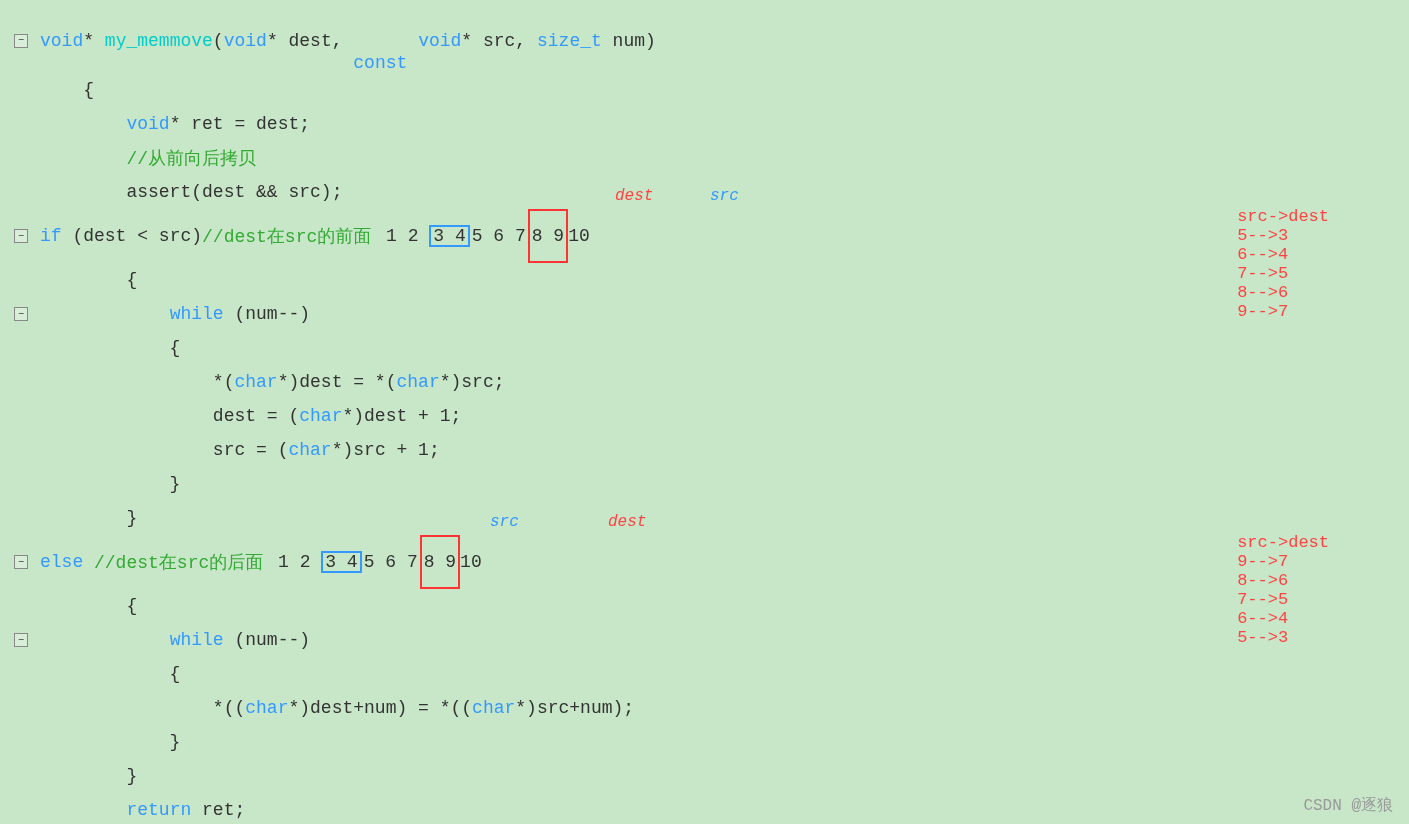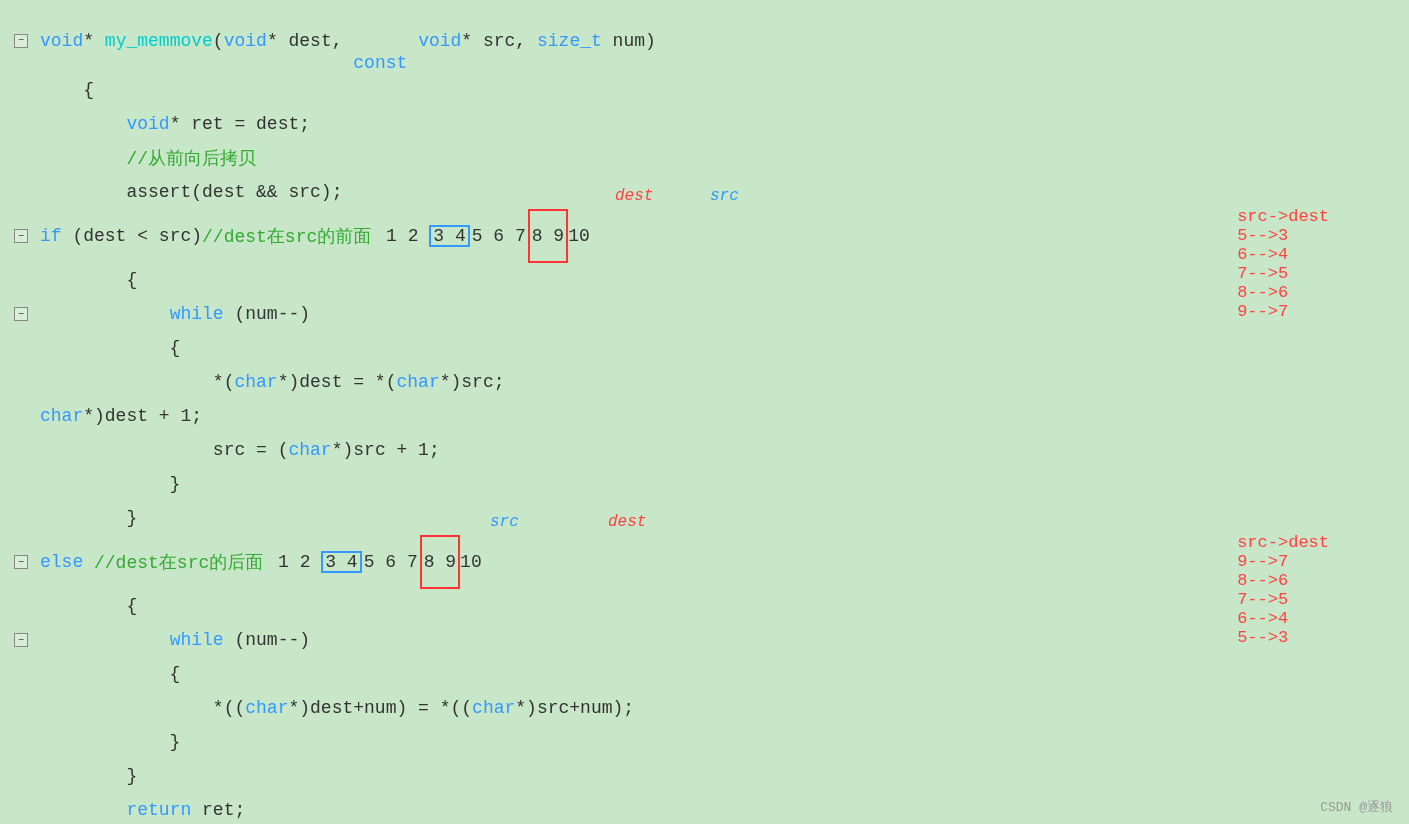--- a/index.html
+++ b/index.html
@@ -80,21 +80,21 @@
     }
     .box-none {
       padding: 0 2px;
       display: inline-block;
     }
 
     .watermark {
       position: fixed;
       bottom: 8px;
       right: 16px;
-      font-size: 13px;
+      font-size: 16px;
       color: #999;
     }
   </style>
 </head>
 <body>
 
 <div class="code-container">
 
   <div class="line">
     <div class="gutter">
@@ -185,21 +185,21 @@
   <div class="line">
     <div class="gutter"></div>
     <div class="code-line">
       <span class="normal">                *(</span><span class="kw-void">char</span><span class="normal">*)dest = *(</span><span class="kw-void">char</span><span class="normal">*)src;</span>
     </div>
   </div>
 
   <div class="line">
     <div class="gutter"></div>
     <div class="code-line">
-      <span class="kw-void">char</span><span class="normal">*)dest + 1;</span>
+      <span class="normal">                dest = (</span><span class="kw-void">char</span><span class="normal">*)dest + 1;</span>
     </div>
   </div>
 
   <div class="line">
     <div class="gutter"></div>
     <div class="code-line">
       <span class="normal">                src = (</span><span class="kw-void">char</span><span class="normal">*)src + 1;</span>
     </div>
   </div>
 

